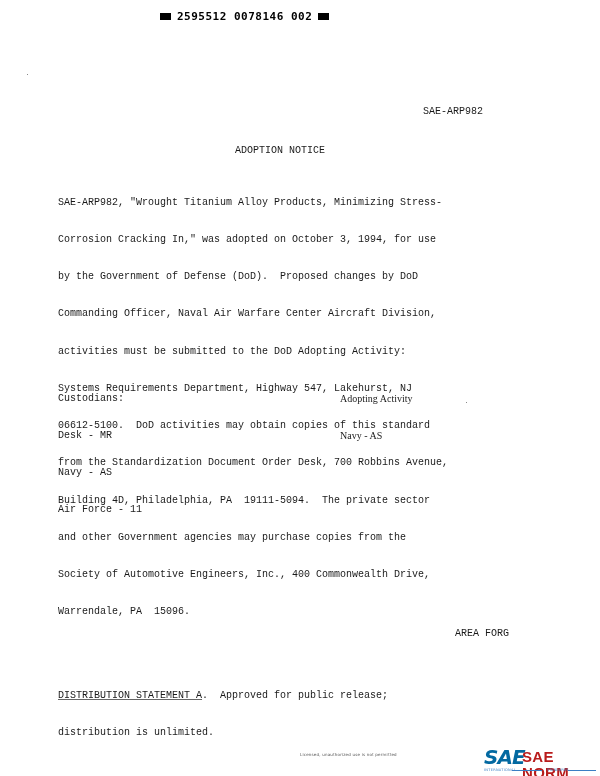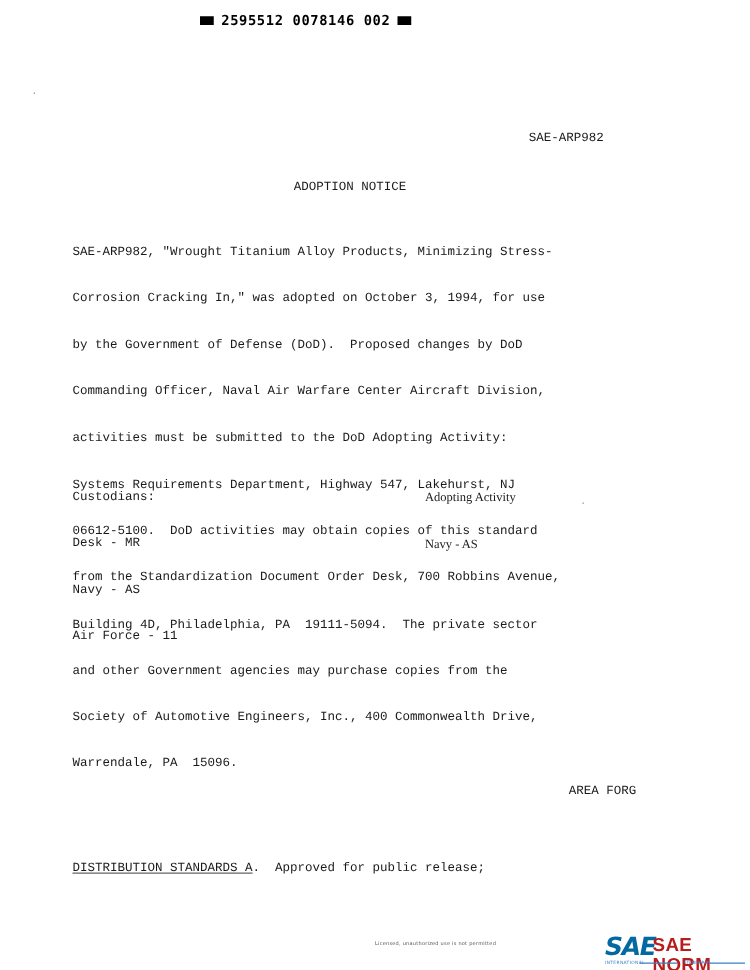--- a/index.html
+++ b/index.html
@@ -68,21 +68,22 @@
   </div>
 
   <div class="mono adopt">
     <div>Adopting Activity</div>
     <div>Navy - AS</div>
   </div>
 
   <div class="mono area">AREA FORG</div>
 
   <div class="mono dist">
-    <div><span class="u">DISTRIBUTION STANDARDS A</span><span>.  Approved for public release;</span></div>
+    <div><span class="u">DISTRIBUTION STATEMENT A</span><span>.  Approved for public release;</span></div>
+    <div>distribution is unlimited.</div>
   </div>
 
   <div class="footer-note">Licensed, unauthorized use is not permitted</div>
 
   <div class="logo">
     <span class="sae-mark">SAE</span>
     <span class="norm">SAE NORM</span>
     <span class="intl">INTERNATIONAL</span>
     <span class="line" style="left:30px;width:30px;"></span>
     <span class="std">STANDARDS</span>

